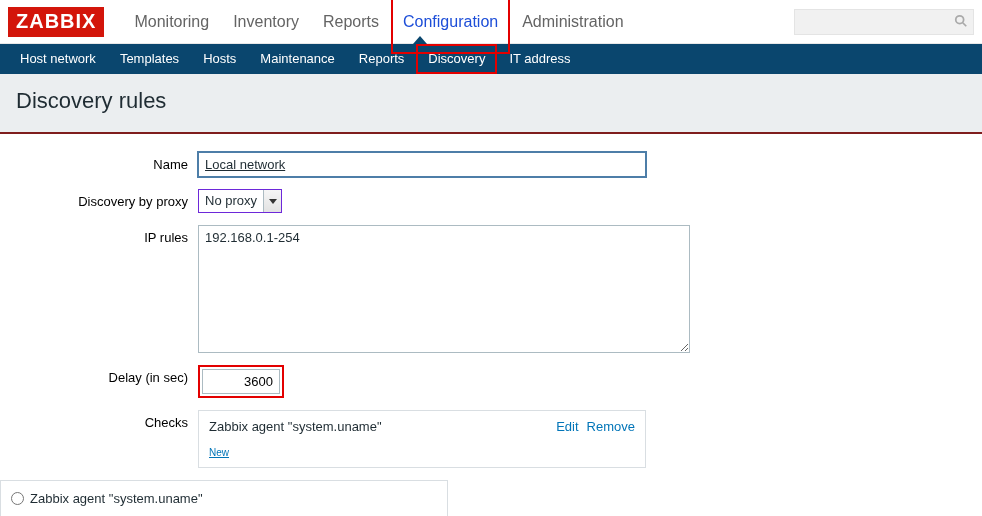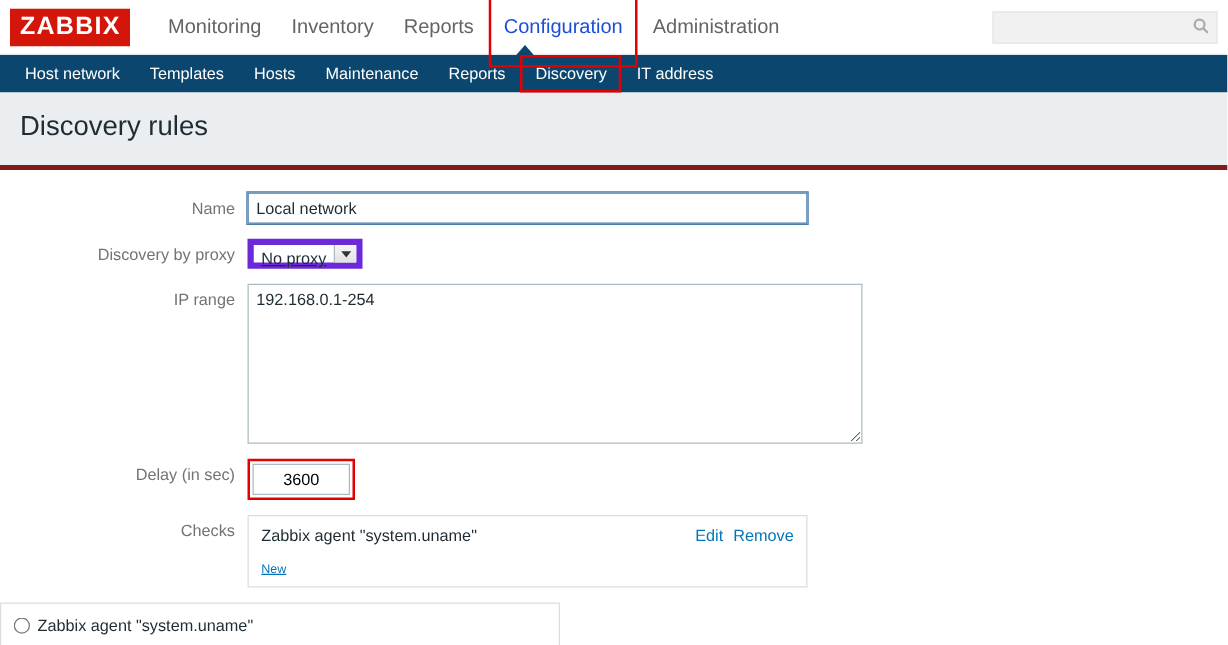--- a/index.html
+++ b/index.html
@@ -82,60 +82,59 @@
     cursor: pointer;
   }
   .nav2-item.active {
     border: 2px solid #e30000;
     line-height: 26px;
     padding: 0 10px;
   }
   .titlebar {
     background: #ebeef0;
     padding: 14px 16px 18px 16px;
-    border-bottom: 4px solid #7f1d1d;
+    border-bottom: 2px solid #7f1d1d;
   }
   .titlebar h1 {
     font-size: 22px;
     font-weight: normal;
     color: #1f2c33;
   }
   .content {
     padding: 18px 0 0 0;
   }
   .form-row {
     display: flex;
     align-items: flex-start;
     margin-bottom: 12px;
   }
   .form-label {
     width: 198px;
     text-align: right;
     padding-right: 10px;
     padding-top: 5px;
-    color: #737373;
+    color: #000000;
     font-size: 13px;
   }
   .text-input {
     border: 1px solid #acbbc2;
     padding: 4px 6px;
     font-size: 13px;
     font-family: inherit;
     color: #1f2c33;
   }
   .text-input.focus {
     border: 1px solid #4d7ea8;
     outline: 1px solid #4d7ea8;
   }
-  .name-input { width: 448px; }
+  .name-input { width: 448px; text-decoration: underline; }
   .select-wrap {
     display: inline-flex;
-    border: 5px solid #6d28d9;
+    border: 1px solid #6d28d9;
     height: 24px;
-    text-decoration: underline;
   }
   .select-value {
     padding: 3px 6px;
     min-width: 60px;
     font-size: 13px;
   }
   .select-btn {
     width: 18px; display:flex; align-items:center; justify-content:center;
     border-left: 1px solid #acbbc2;
     background: linear-gradient(#f6f6f6,#e2e2e2);
@@ -148,21 +147,21 @@
     border: 1px solid #acbbc2;
     padding: 4px 6px;
     font-size: 13px;
     font-family: inherit;
     resize: both;
     color: #1f2c33;
   }
   .delay-input {
     width: 78px;
     border: 1px solid #acbbc2;
-    text-align: center;
+    text-align: right;
     padding: 4px 6px;
     font-size: 13px;
   }
   .delay-highlight {
     border: 2px solid #e30000;
     padding: 2px;
     display: inline-block;
   }
   .checks-box {
     width: 448px;
@@ -246,21 +245,21 @@
     <div class="form-label">Discovery by proxy</div>
     <div class="select-wrap">
       <div class="select-value">No proxy</div>
       <div class="select-btn">
         <div class="caret-down"></div>
       </div>
     </div>
   </div>
 
   <div class="form-row">
-    <div class="form-label">IP range</div>
+    <div class="form-label">IP rules</div>
     <textarea class="textarea" style="">192.168.0.1-254</textarea>
   </div>
 
   <div class="form-row">
     <div class="form-label">Delay (in sec)</div>
     <span class="delay-highlight">
       <input type="text" class="delay-input" value="3600" style="">
     </span>
   </div>
 

